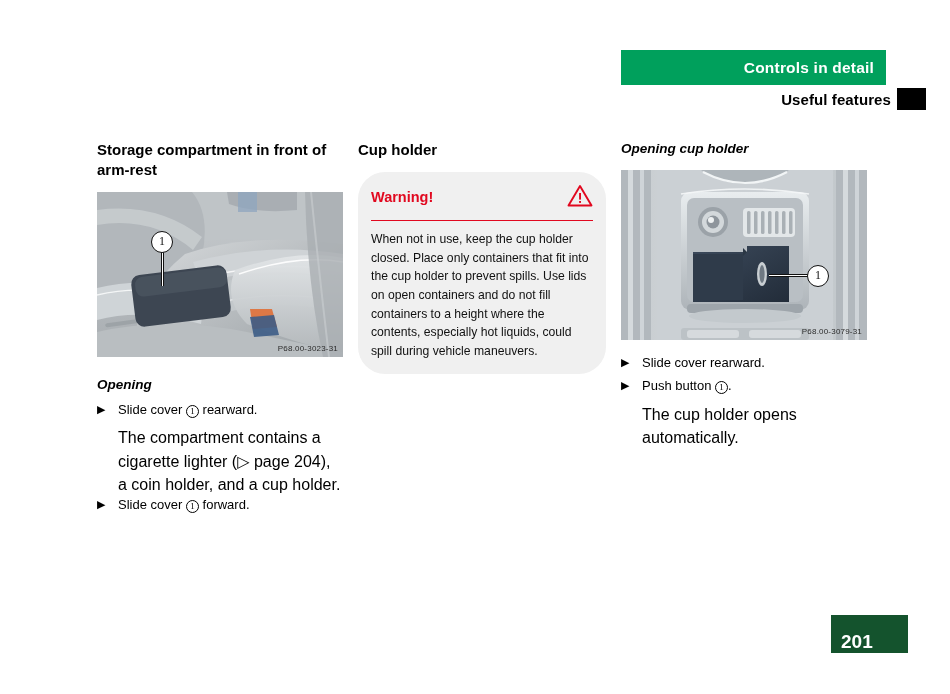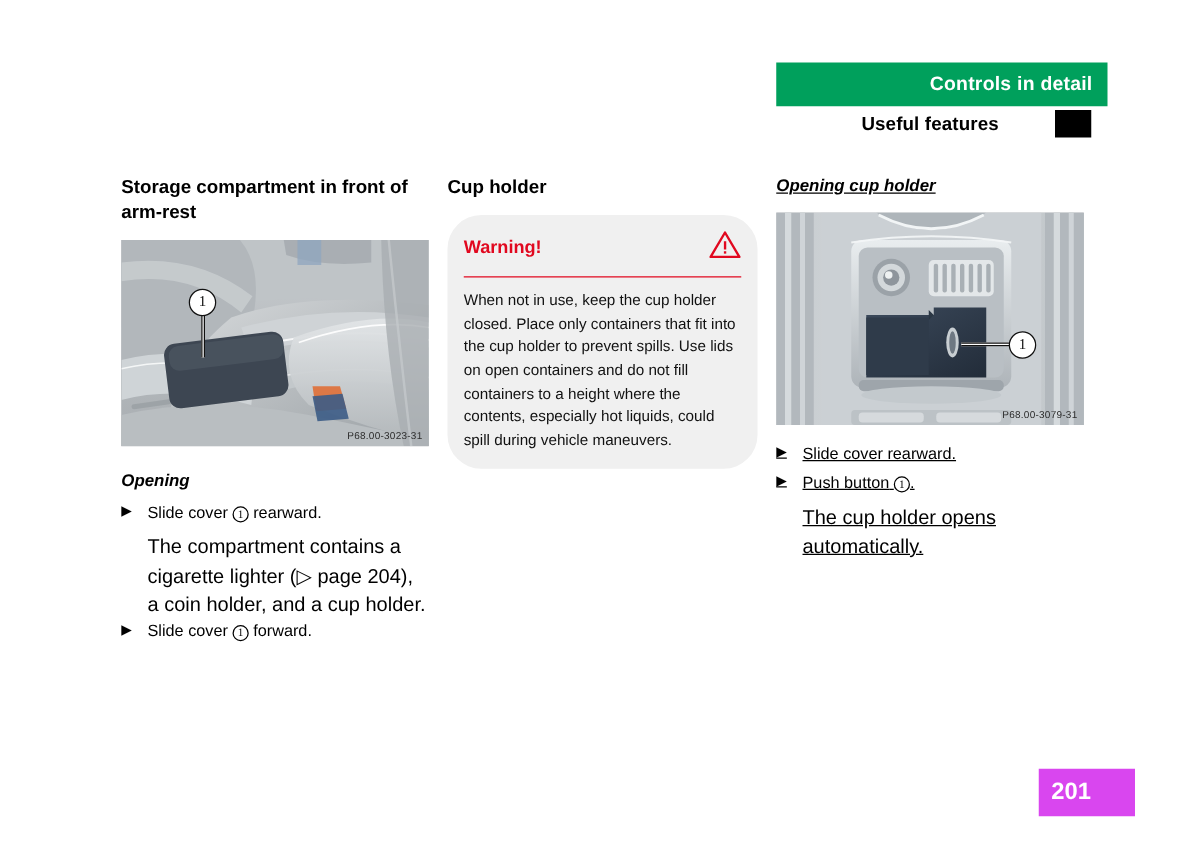--- a/index.html
+++ b/index.html
@@ -27,45 +27,44 @@
     padding-right: 12px;
   }
   #header-banner .banner-title {
     color: #ffffff;
     font-size: 15.5px;
     font-weight: bold;
     letter-spacing: 0.2px;
   }
   #header-subrow {
     position: absolute;
-    left: 586px; top: 85px;
+    left: 639px; top: 85px;
     width: 287px; height: 28px;
     display: flex;
     align-items: center;
     justify-content: flex-end;
-    gap: 39px;
   }
   #header-subrow .subtitle {
     font-size: 15px;
     font-weight: bold;
     color: #000000;
     letter-spacing: 0.1px;
     padding-right: 6px;
   }
   #header-black-square {
     width: 29px; height: 22px;
     background: #000000;
     flex: 0 0 auto;
   }
 
   
   .column { position: absolute; top: 140px; }
   #col-1 { left: 97px; width: 246px; }
   #col-2 { left: 358px; width: 268px; }
-  #col-3 { left: 621px; width: 247px; text-decoration: underline; }
+  #col-3 { left: 621px; width: 247px; }
 
   .col-heading {
     font-size: 15px;
     font-weight: bold;
     line-height: 1.32;
     margin: 0 0 12px 0;
   }
   .col-heading-italic {
     font-size: 13.5px;
     font-weight: bold;
@@ -179,23 +178,23 @@
     font-size: 12.2px;
     line-height: 1.52;
     color: #111;
   }
 
   
   #page-number-box {
     position: absolute;
     left: 831px; top: 615px;
     width: 77px; height: 38px;
-    background: #d946ef;
-    display: flex;
-    align-items: center;
+    background: #14532d;
+    display: flex;
+    align-items: flex-end;
     padding-left: 10px;
   }
   #page-number-box .pg {
     color: #ffffff;
     font-size: 19px;
     font-weight: bold;
   }
 </style>
 </head>
 <body>

